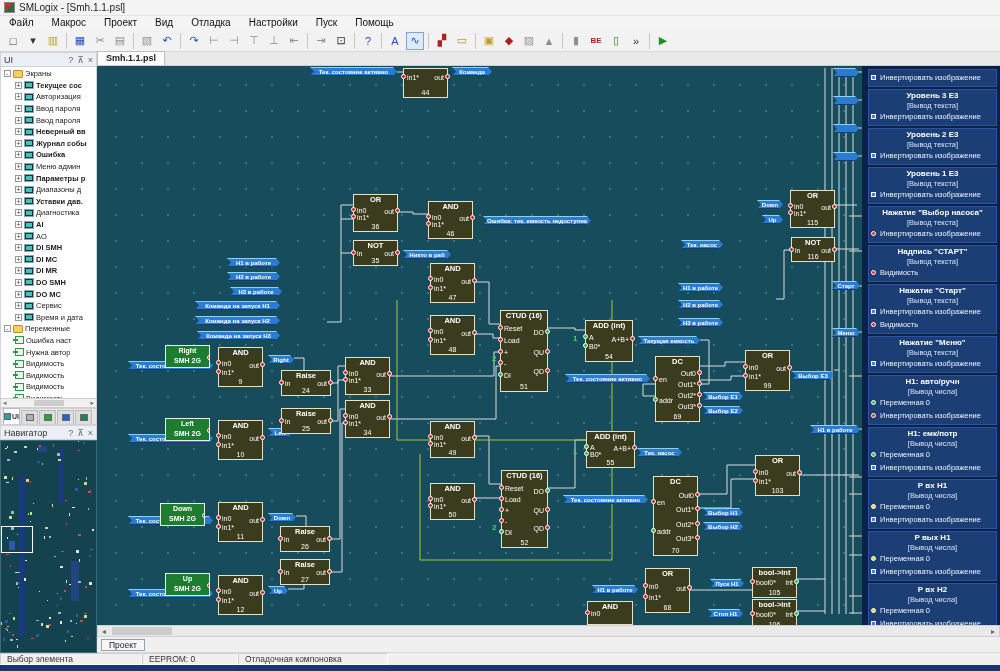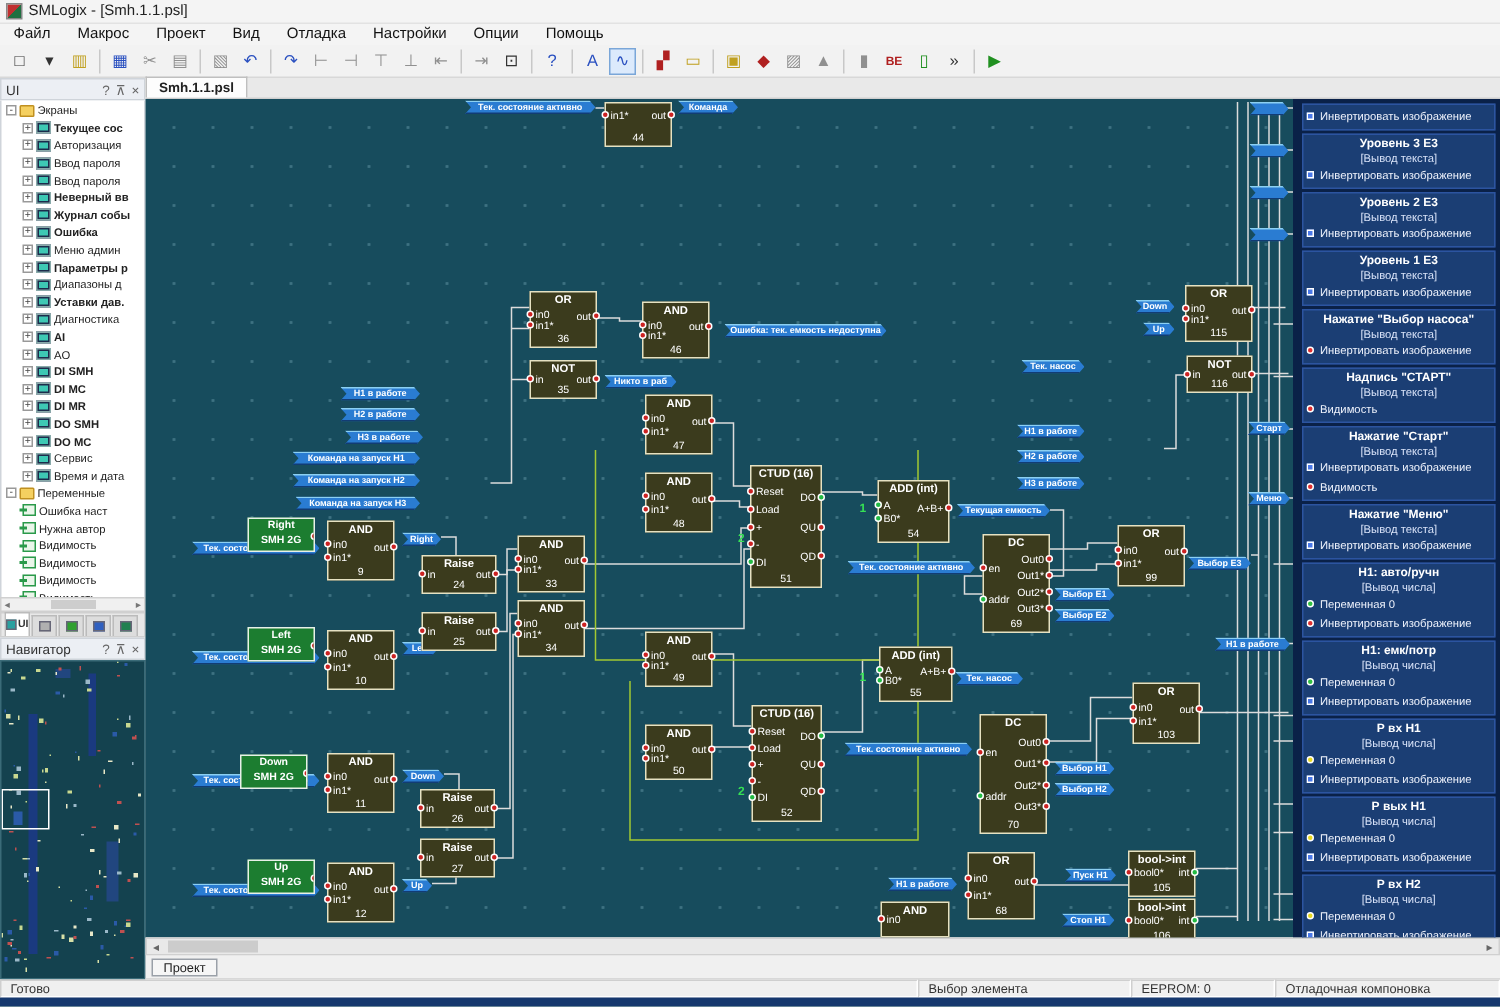--- a/index.html
+++ b/index.html
@@ -80,21 +80,21 @@
   <span id="applogo"></span>
   <span>SMLogix - [Smh.1.1.psl]</span>
 </div>
 <div class="abs" id="menubar">
     <span class="menu-item">Файл</span>
     <span class="menu-item">Макрос</span>
     <span class="menu-item">Проект</span>
     <span class="menu-item">Вид</span>
     <span class="menu-item">Отладка</span>
     <span class="menu-item">Настройки</span>
-    <span class="menu-item">Опции</span>
+    <span class="menu-item">Пуск</span>
     <span class="menu-item">Помощь</span>
   </div>
 <div class="abs" id="toolbar">
     <span class="tbtn tb-dark">□</span>
     <span class="tbtn tb-dark">▾</span>
     <span class="tbtn tb-yellow">▥</span>
     <span class="tsep"></span>
     <span class="tbtn tb-blue">▦</span>
     <span class="tbtn tb-gray">✂</span>
     <span class="tbtn tb-gray">▤</span>
@@ -1076,18 +1076,17 @@
 <div class="abs" id="canv-hscroll">
   <span class="arr">◂</span>
     <span class="thumb"></span>
   <span class="arr" style="margin-left:auto">▸</span>
 </div>
 <div class="abs" id="project-row">
   <span id="project-btn">Проект</span>
 </div>
 
 <div class="abs" id="statusbar">
-    <div class="spanel" style="flex: 1 1 0%;">Готово</div>
     <div class="spanel" style="width: 142px;">Выбор элемента</div>
     <div class="spanel" style="width: 96px;">EEPROM: 0</div>
     <div class="spanel" style="width: 150px;">Отладочная компоновка</div>
   </div>
 <div class="abs" id="bottomstrip"></div>
 
 </body></html>

